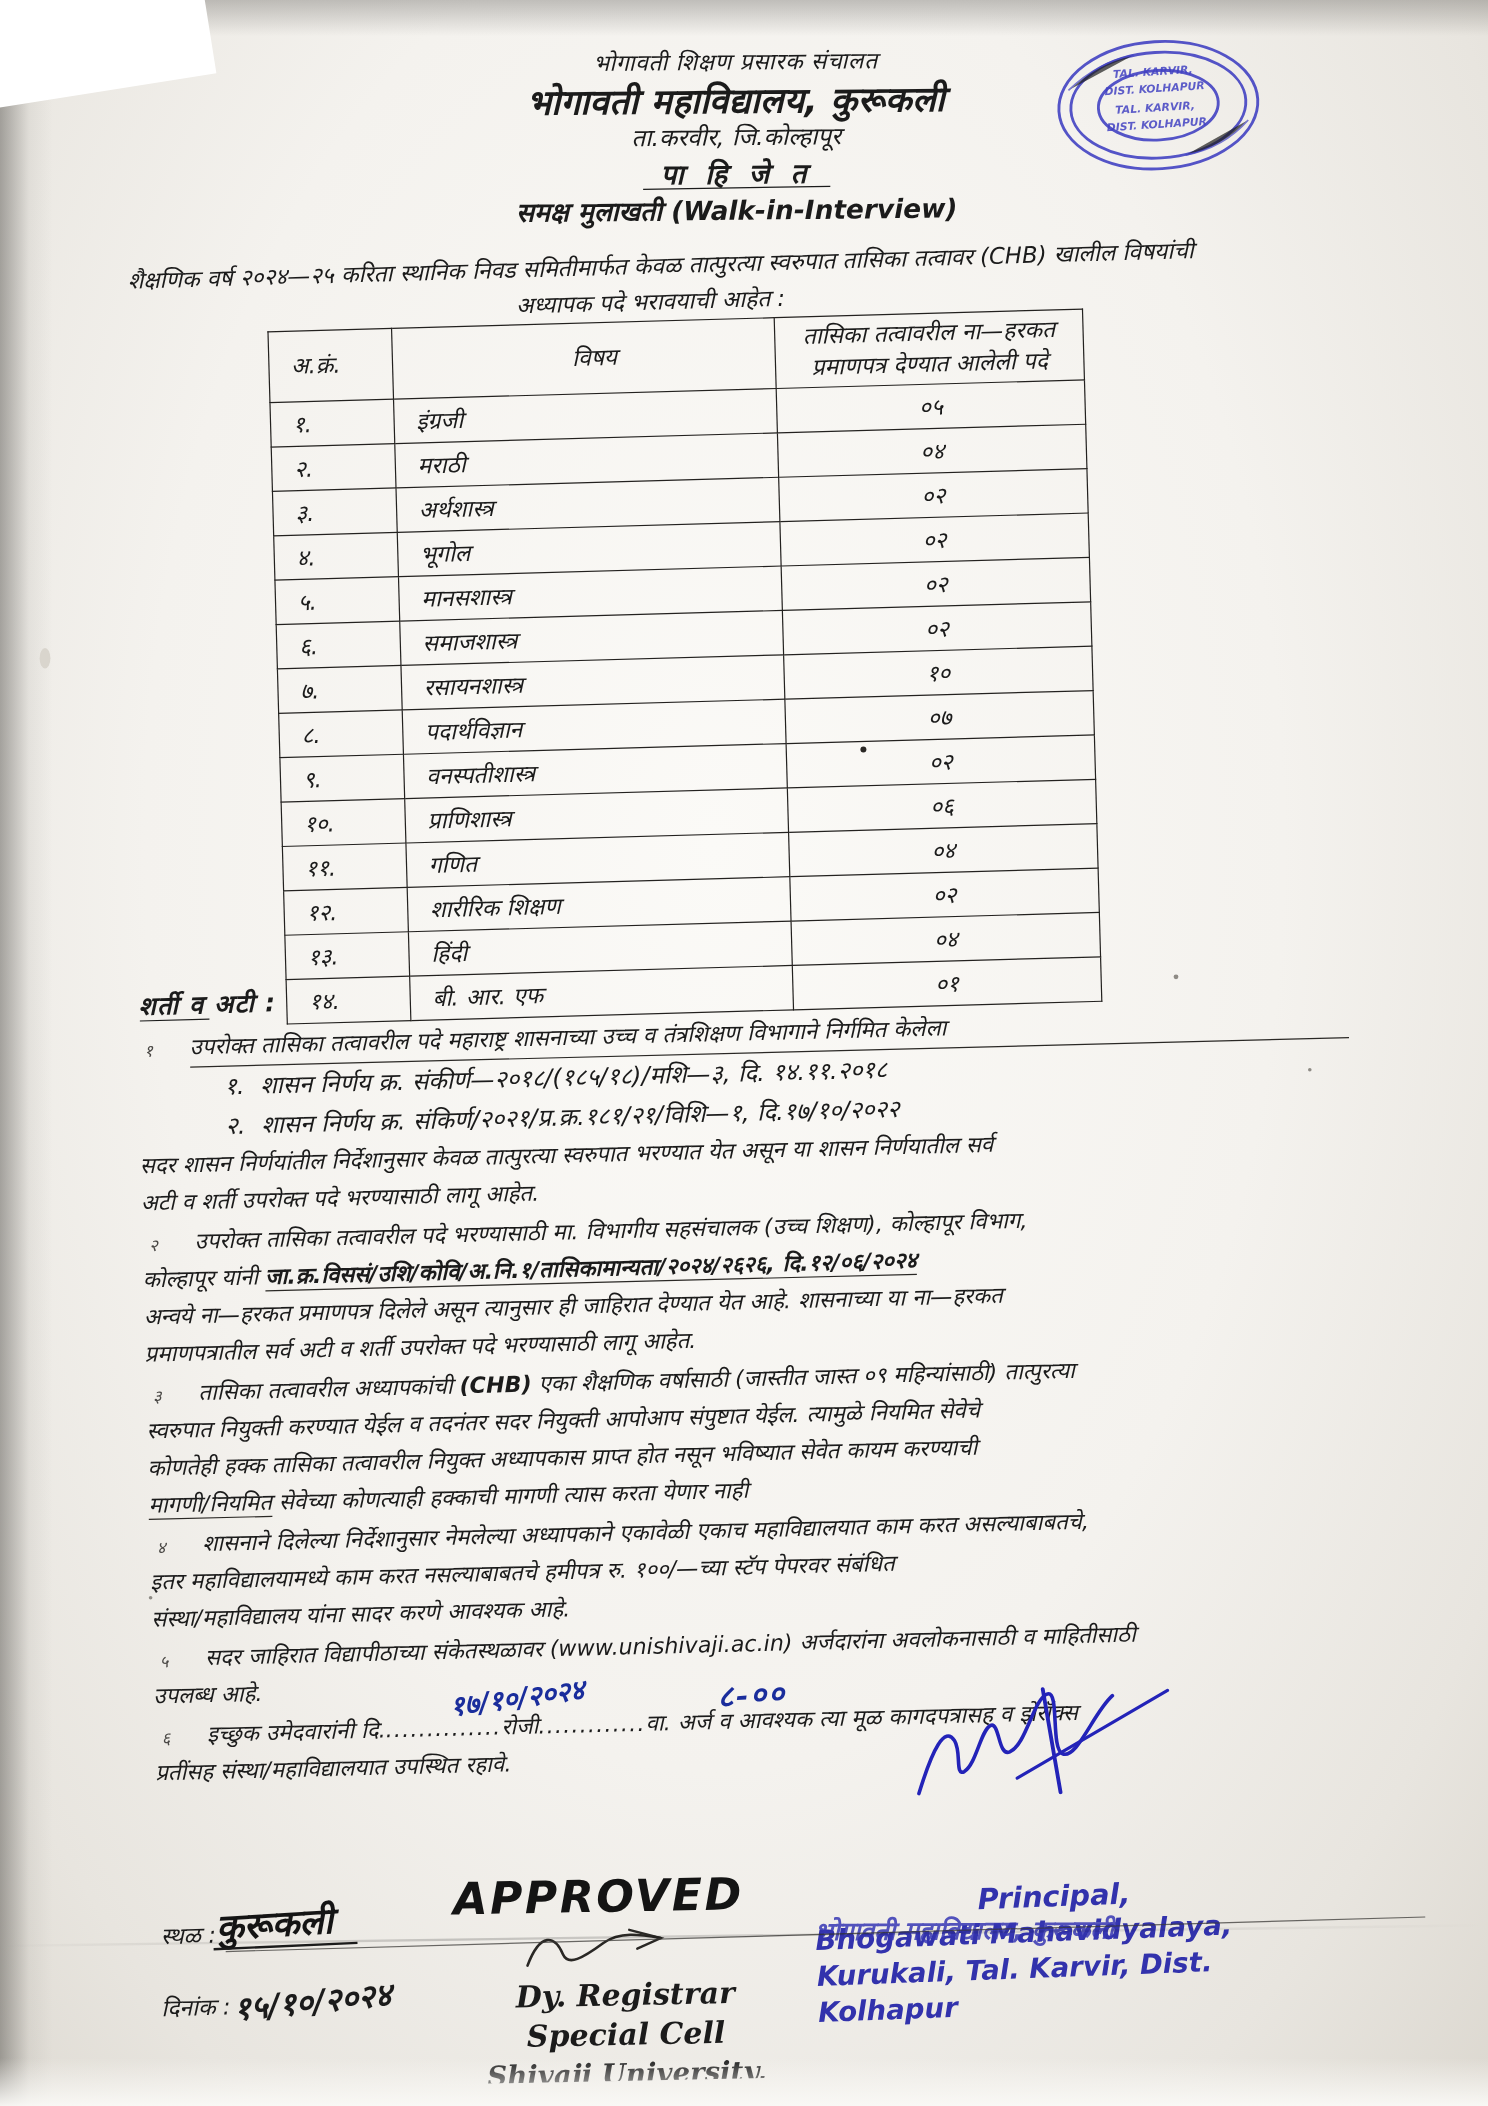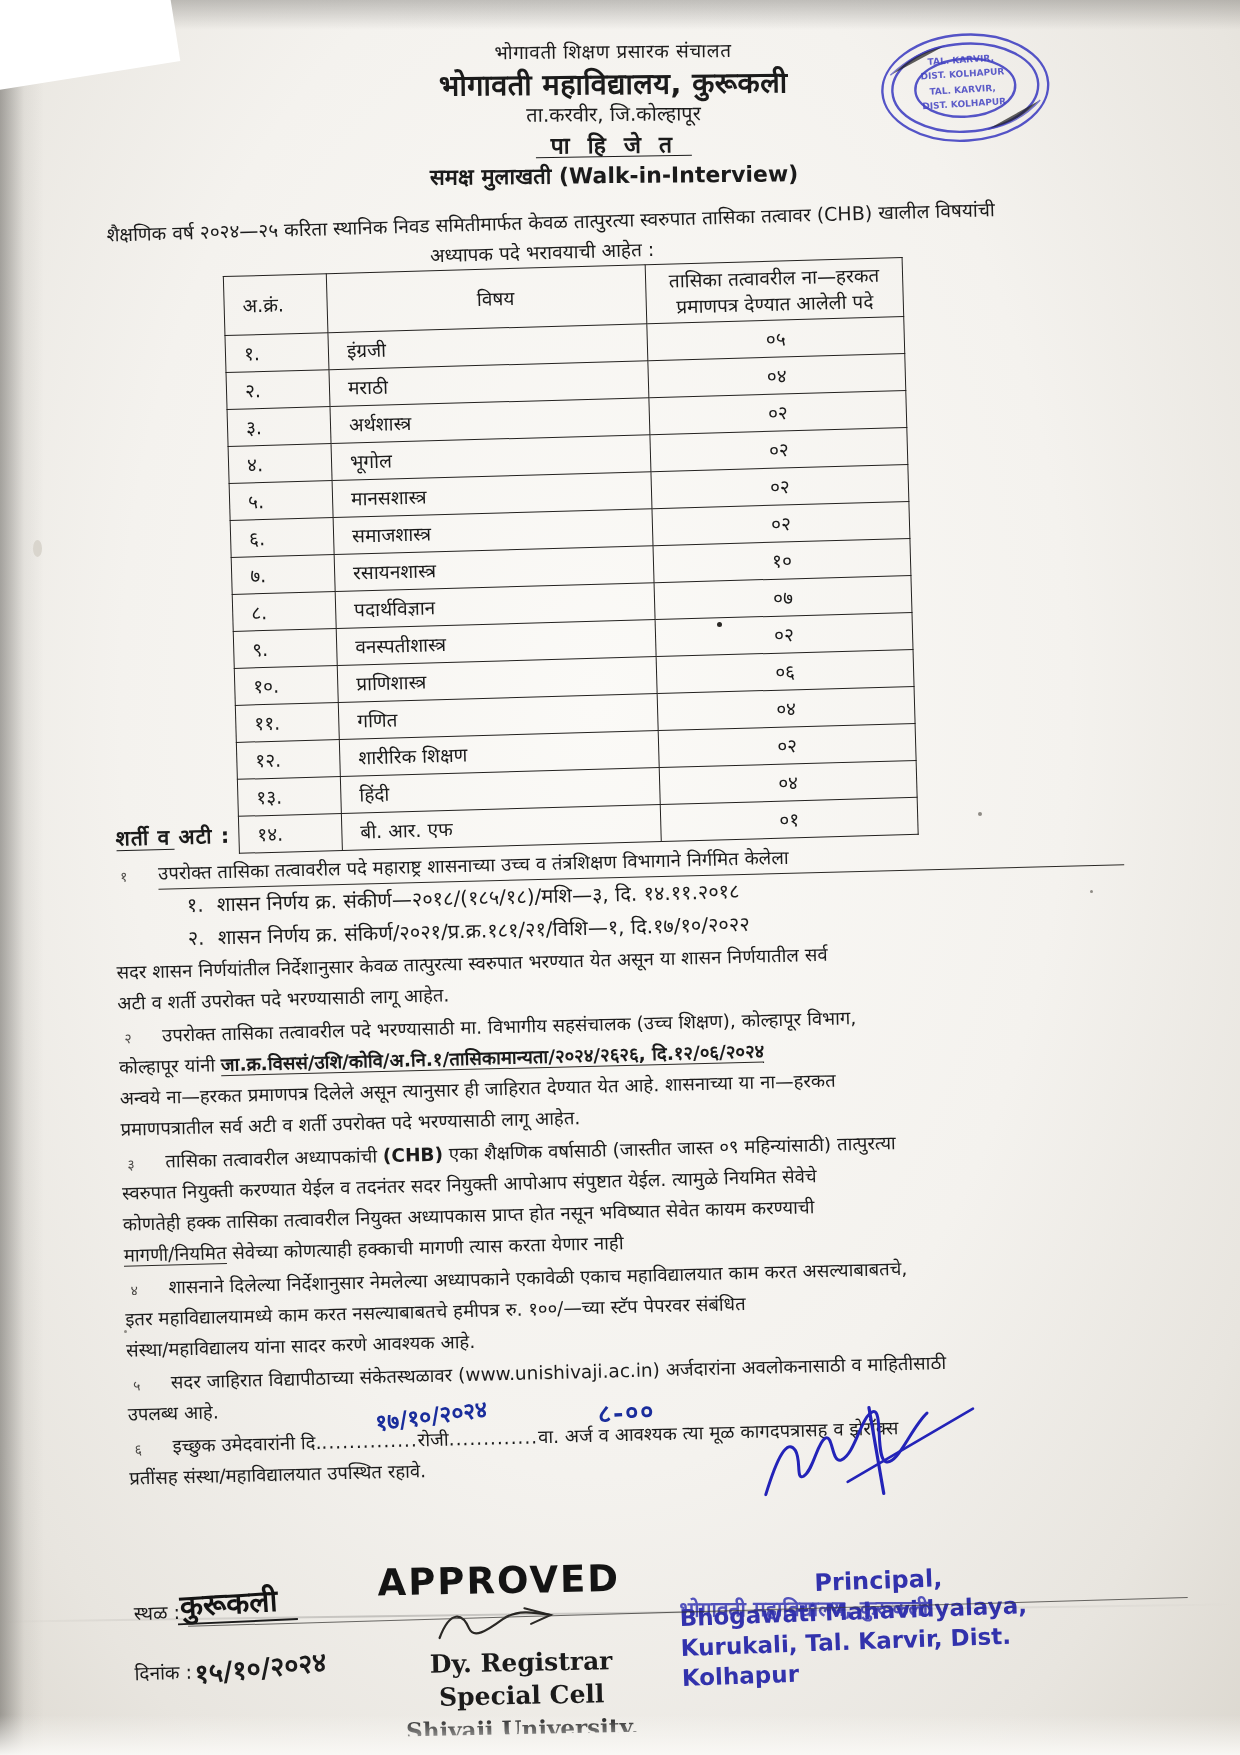--- a/index.html
+++ b/index.html
@@ -12,20 +12,21 @@
     width: 1240px;
     height: 1755px;
     margin: 0 auto;
     background: #f2f0ec;
     overflow: hidden;
     font-family: "DejaVu Sans", "Liberation Sans", sans-serif;
     color: #1b1b1b;
     
     background-image:
       radial-gradient(ellipse at 48% 40%, #fbfaf7 0%, #f4f2ee 52%, #e8e5df 82%, #dcd8d0 100%);
+    font-style: italic;
   }
   
   .scan-edge-left {
     position: absolute; left: 0; top: 0; width: 44px; height: 1755px;
     background: linear-gradient(to right, rgba(60,58,54,0.42), rgba(120,118,112,0.10) 55%, rgba(255,255,255,0) 100%);
     pointer-events: none;
   }
   .scan-edge-top {
     position: absolute; left: 0; top: 0; width: 1240px; height: 30px;
     background: linear-gradient(to bottom, rgba(70,68,64,0.30), rgba(255,255,255,0) 100%);

